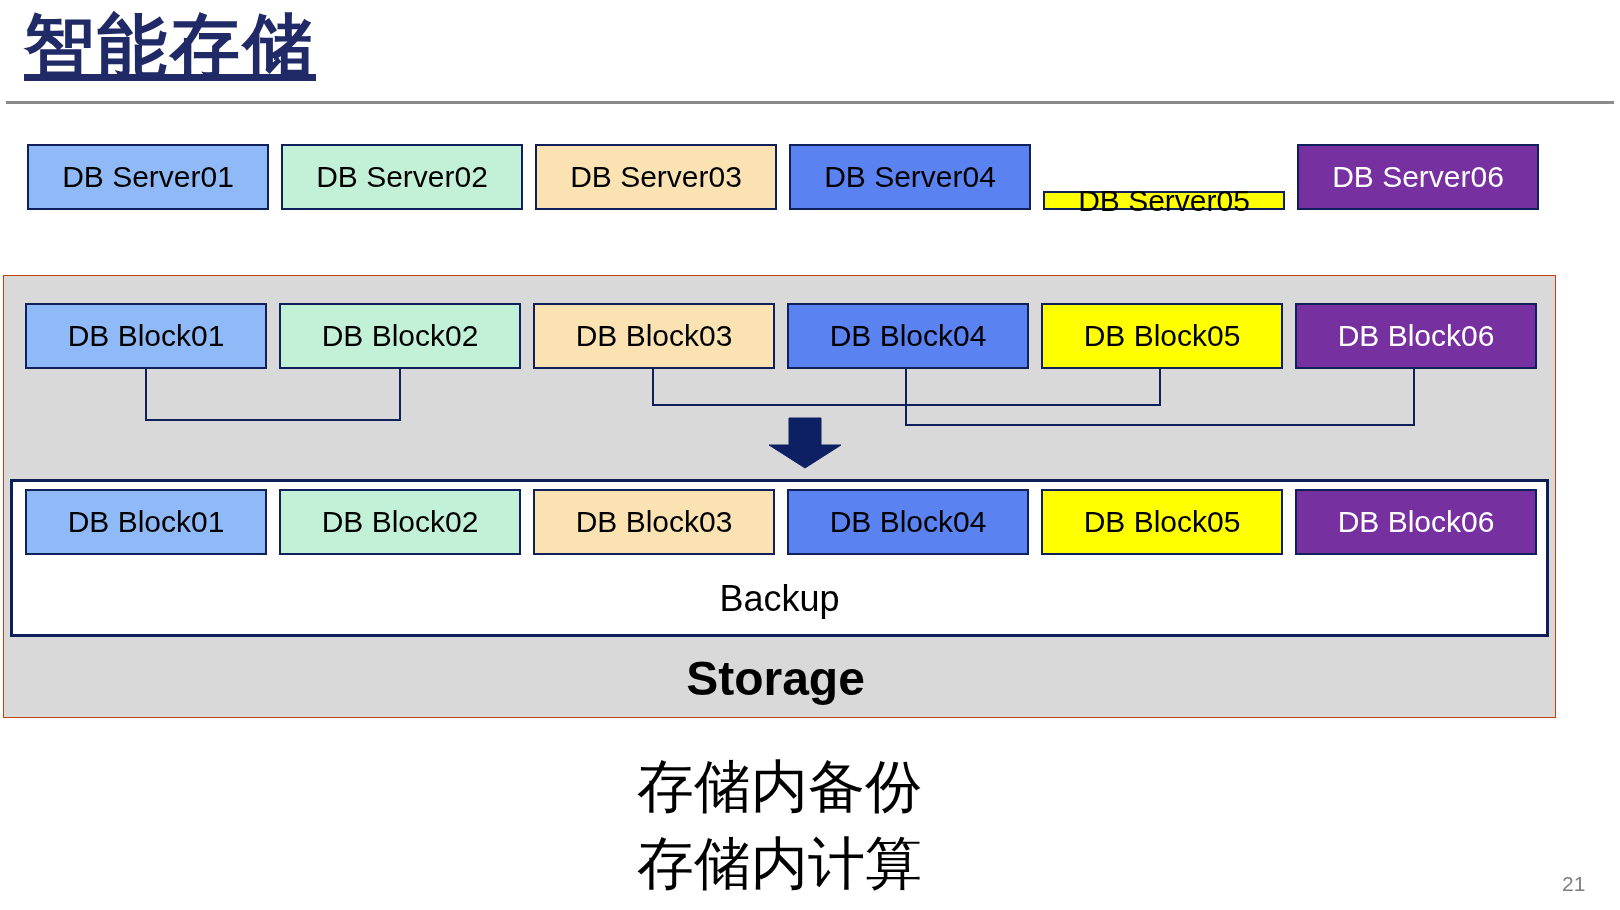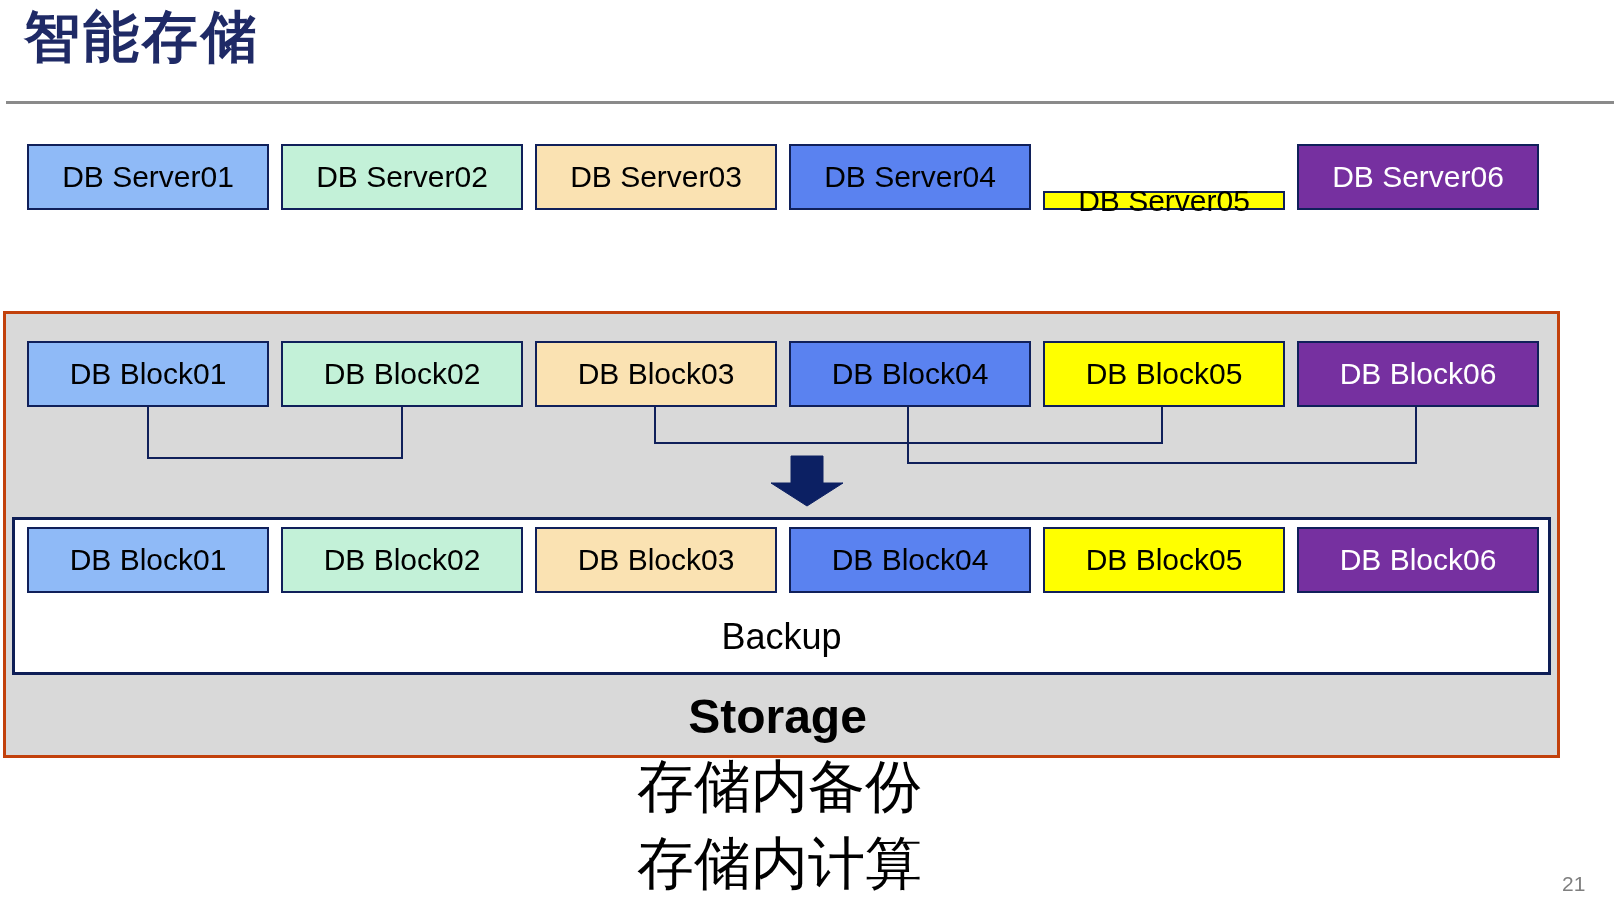--- a/index.html
+++ b/index.html
@@ -2,39 +2,40 @@
 <html><head>
 <meta charset="utf-8">
 <style>
   html,body { margin:0; padding:0; background:#ffffff; }
   #slide {
     position:relative; width:1620px; height:910px; overflow:hidden;
     background:#ffffff; font-family:"Liberation Sans", sans-serif;
   }
   .title {
     position:absolute; left:24px; top:0px;
-    font-size:56px; font-weight:bold; color:#1F2A66; letter-spacing:3px;
+    font-size:70px; font-weight:bold; color:#1F2A66; letter-spacing:3px;
     white-space:nowrap;
+    text-decoration:underline;
   }
   .rule {
     position:absolute; left:6px; right:6px; top:101px;
     border-top:3px solid #8A8A8A;
   }
   .row {
     position:absolute; display:flex; gap:12px; width:1512px; height:66px;
   }
   .box {
     flex:1; border:2px solid #10205A;
     display:flex; align-items:center; justify-content:center;
     font-size:30px; color:#000; white-space:nowrap;
   }
   .server-row { left:27px; top:144px; }
   .container {
     position:absolute; left:3px; top:275px; width:1551px; height:441px;
-    border:3px solid #c2410c; background:#D9D9D9;margin-top:36px;
+    border:1px solid #c2410c; background:#D9D9D9;
   }
   .block-row-top { left:21px; top:27px; }
   .connectors { position:absolute; left:0; top:0; }
   .backup-box {
     position:absolute; left:6px; top:203px; width:1533px; height:152px;
     border:3px solid #0E1E56; background:#ffffff;
   }
   .block-row-backup { left:12px; top:7px; }
   .backup-label {
     position:absolute; left:0; right:0; top:96px; text-align:center;

